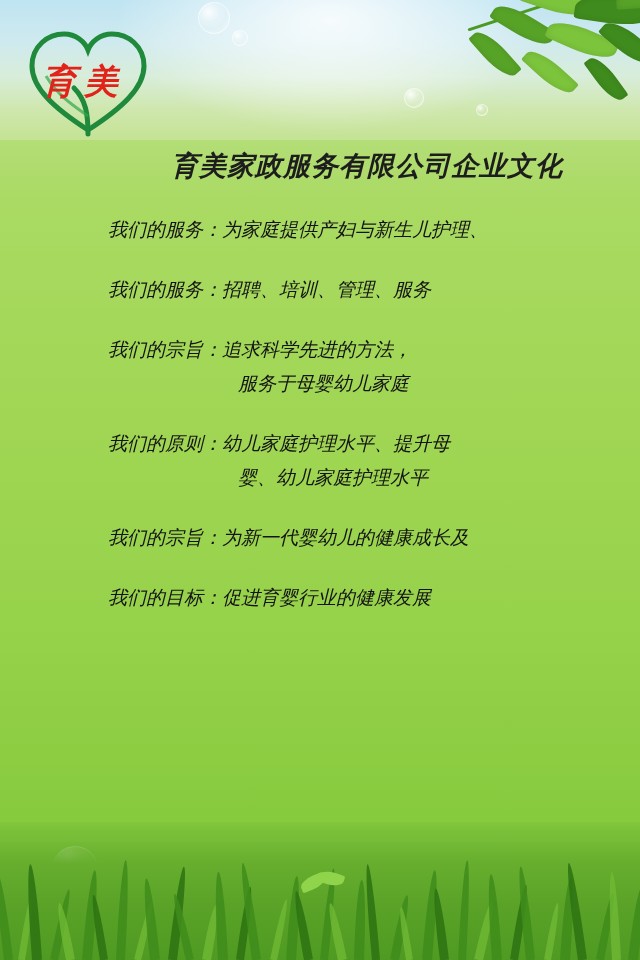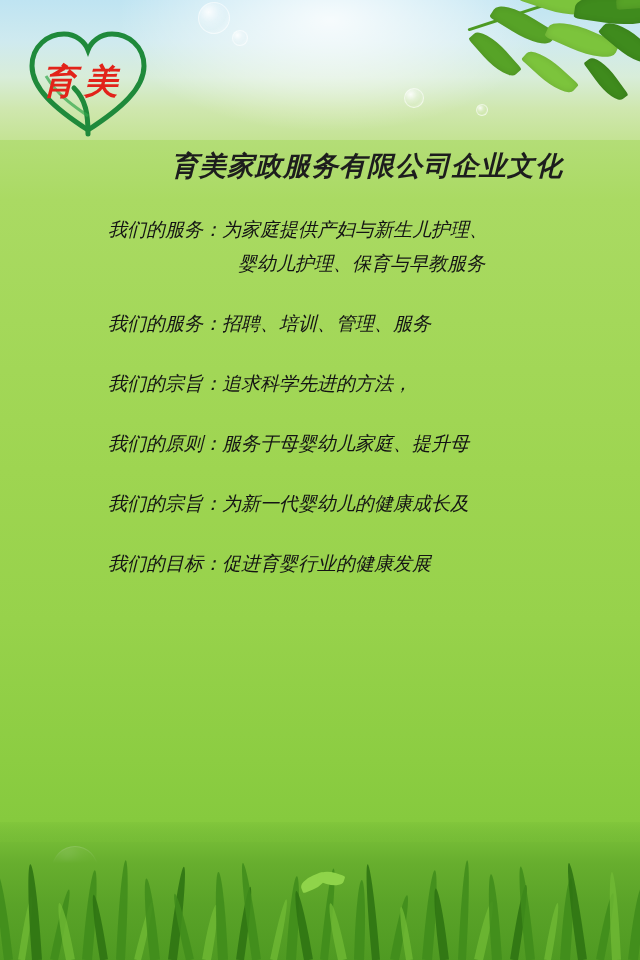--- a/index.html
+++ b/index.html
@@ -248,34 +248,35 @@
       <span class="logo-char c1">育</span><span class="logo-char c2">美</span>
     </div>
   </div>
 
   <div class="title">育美家政服务有限公司企业文化</div>
 
   <div class="content">
 
     <div class="entry">
       <span class="line"><span class="label">我们的服务：</span><span>为家庭提供产妇与新生儿护理、</span></span>
-      <span class="line indent">婴幼儿护理、保育与早教服务</span>
     </div>
 
     <div class="entry">
       <span class="line"><span class="label">我们的服务：</span><span>招聘、培训、管理、服务</span></span>
     </div>
 
     <div class="entry">
       <span class="line"><span class="label">我们的宗旨：</span><span>追求科学先进的方法，</span></span>
-    </div>
-
-
-    <div class="entry">
-      <span class="line"><span class="label">我们的原则：</span><span>服务于母婴幼儿家庭、提升母</span></span>
+      <span class="line indent">服务于母婴幼儿家庭</span>
+    </div>
+
+
+    <div class="entry">
+      <span class="line"><span class="label">我们的原则：</span><span>幼儿家庭护理水平、提升母</span></span>
+      <span class="line indent">婴、幼儿家庭护理水平</span>
     </div>
 
     <div class="entry">
       <span class="line"><span class="label">我们的宗旨：</span><span>为新一代婴幼儿的健康成长及</span></span>
     </div>
 
     <div class="entry">
       <span class="line"><span class="label">我们的目标：</span><span>促进育婴行业的健康发展</span></span>
     </div>
 

